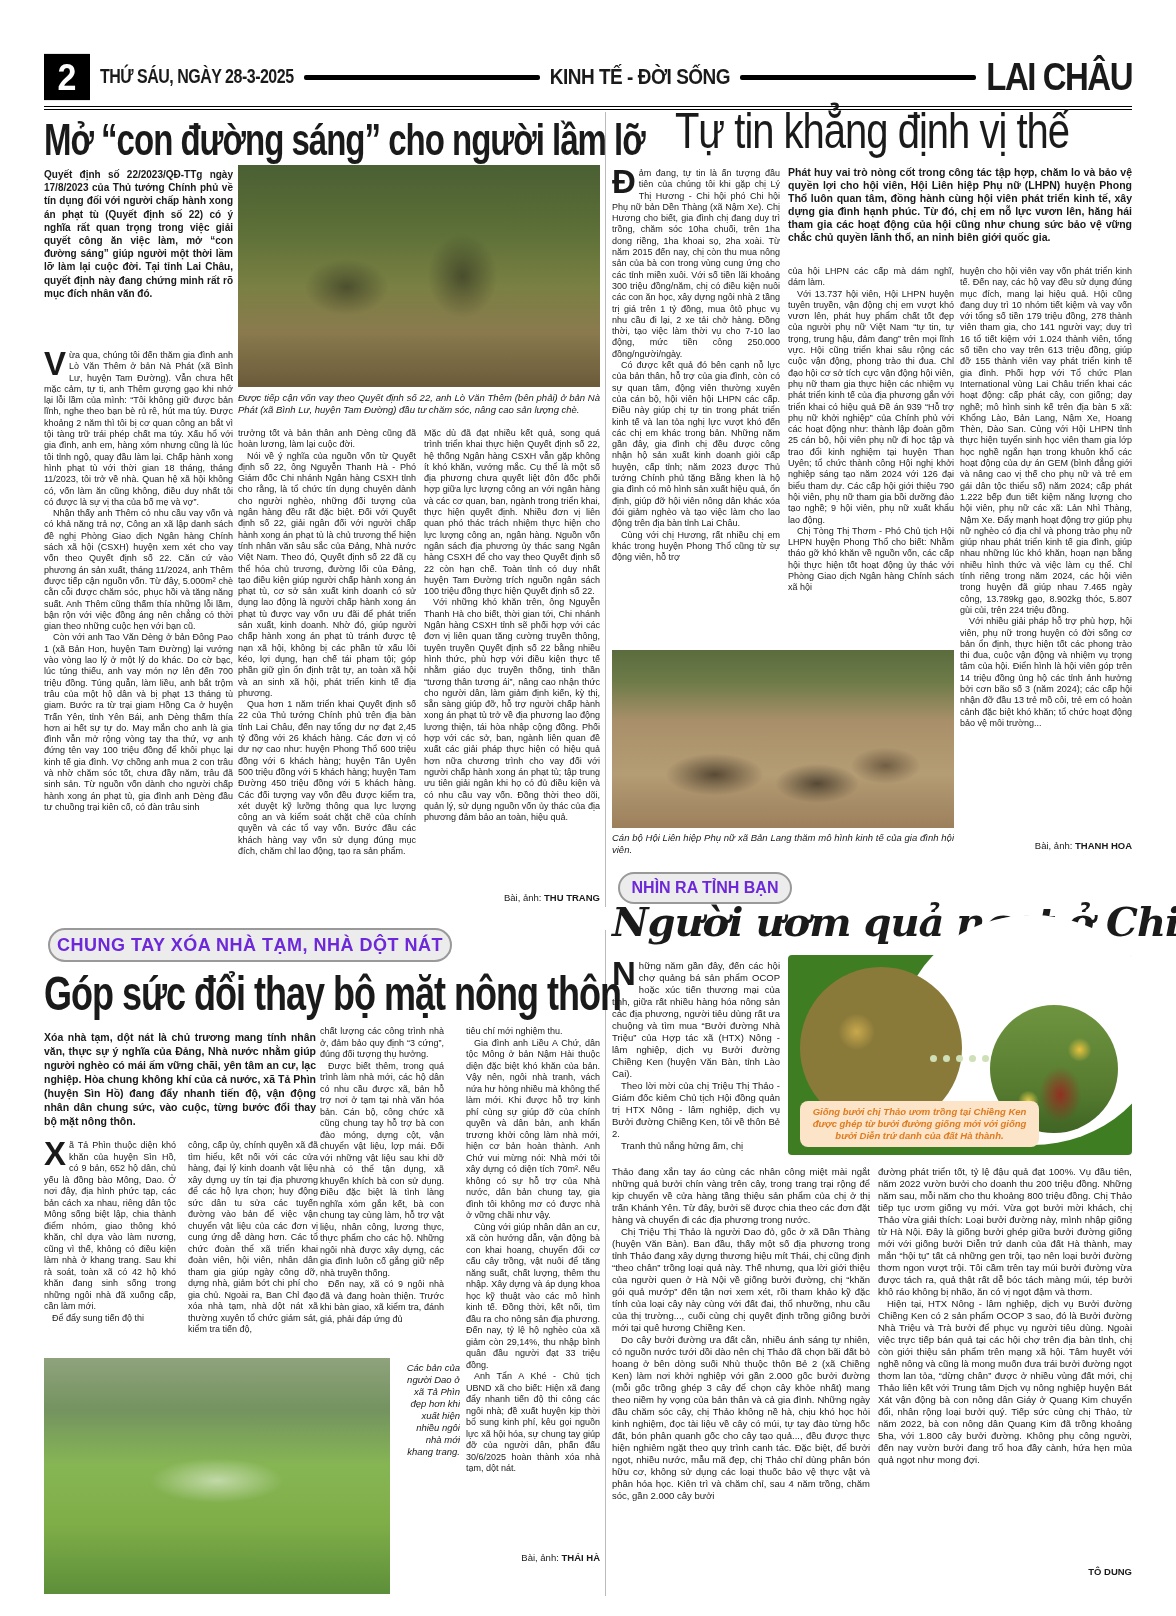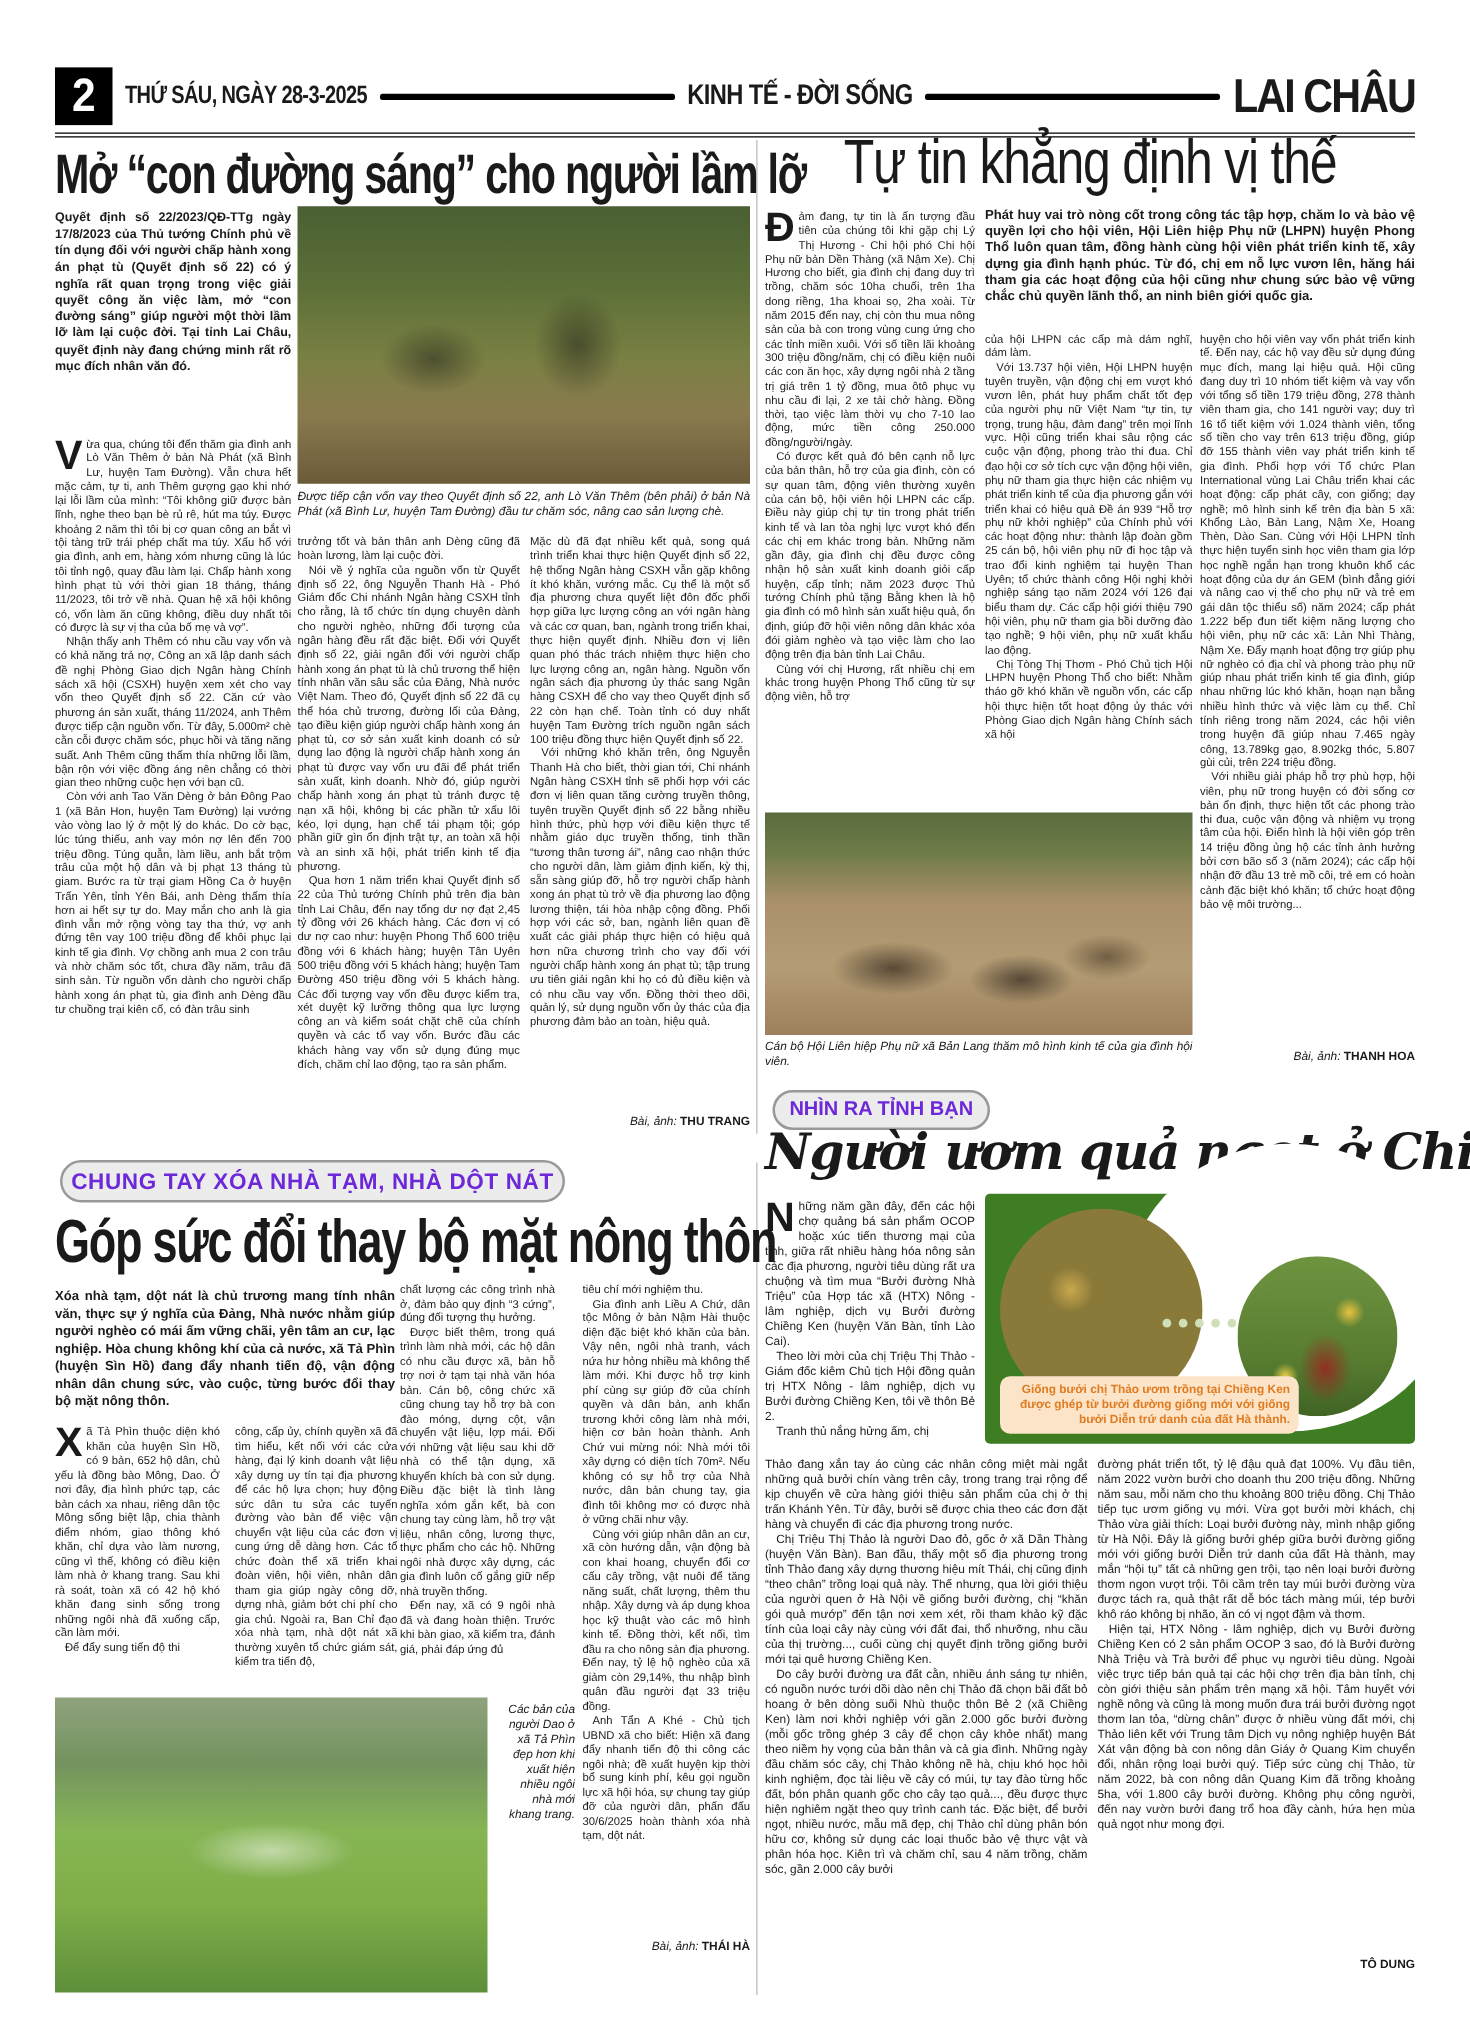--- a/index.html
+++ b/index.html
@@ -25,21 +25,21 @@
   .bodys{font-size:9px;line-height:11.5px;text-align:justify;overflow:hidden;}
   .bodys p{margin:0;}
   .bodys p.ind{text-indent:8px;}
   .bodym{font-size:9.5px;line-height:12px;text-align:justify;overflow:hidden;}
   .bodym p{margin:0;}
   .bodym p.ind{text-indent:9px;}
   .lead{font-weight:bold;font-size:10px;line-height:13.2px;text-align:justify;overflow:hidden;}
   .dropcap{float:left;font-size:33px;line-height:26px;font-weight:bold;margin:1px 3px 0 0;}
   .caption{font-style:italic;font-size:9.5px;line-height:12px;text-align:justify;overflow:hidden;}
   .byline{font-size:9.5px;text-align:right;background:#fff;}
-  .byline .bl-l{font-style:italic;margin-top:17px;}
+  .byline .bl-l{margin-top:17px;}
   .byline .bl-n{font-weight:bold;}
   .pill{border:2px solid #999;background:#ececec;border-radius:999px;display:flex;align-items:center;
         justify-content:center;font-weight:bold;color:#6d28d9;}
   .vrule{width:1px;background:#bbb;}
 
   
   .ph{overflow:hidden;}
   .ph1{background:
         radial-gradient(60px 40px at 30% 55%, rgba(40,40,30,.55), transparent 70%),
         radial-gradient(50px 60px at 62% 50%, rgba(30,30,25,.5), transparent 70%),
@@ -59,21 +59,21 @@
                     radial-gradient(20px 20px at 65% 60%, #d8b254, transparent 70%),
                     linear-gradient(180deg,#55702f,#6d8a3a 60%,#4c6b2b);}
   .gb-c2{position:absolute;right:14px;top:50px;width:128px;height:128px;border-radius:50%;
          background:radial-gradient(16px 16px at 70% 35%, #e8c23f, transparent 75%),
                     radial-gradient(14px 14px at 30% 75%, #e8d04a, transparent 75%),
                     radial-gradient(30px 40px at 55% 70%, rgba(160,30,30,.8), transparent 70%),
                     linear-gradient(180deg,#6f9440,#577c30 65%,#3f6424);}
   .gb-dots{position:absolute;left:142px;top:100px;display:flex;gap:6px;}
   .gb-dots span{width:7px;height:7px;border-radius:50%;background:#cfe0b8;}
   .gb-cap{position:absolute;left:12px;bottom:8px;width:225px;background:#fbe4c8;border-radius:8px;
-          padding:5px 7px;font-weight:bold;font-size:9.5px;line-height:12px;color:#e07b20;text-align:right;}
+          padding:5px 7px;font-weight:bold;font-size:9.5px;line-height:12px;color:#e07b20;text-align:center;font-style:italic;}
 </style>
 </head>
 <body>
 
 <div class="page">
 
   <div class="abs masthead">
     <div class="pagenum">2</div>
     <div class="mdate">THỨ SÁU, NGÀY 28-3-2025</div>
     <div class="mbar"></div>
@@ -194,21 +194,21 @@
         <span></span>
         <span></span>
         <span></span>
         <span></span>
       </div>
     <div class="gb-c2"></div>
     <div class="gb-cap">Giống bưởi chị Thảo ươm trồng tại Chiềng Ken được ghép từ bưởi đường giống mới với giống bưởi Diễn trứ danh của đất Hà thành.</div>
   </div>
 
   <div class="abs bodym" style="left:612px;top:1166px;width:258px;height:428px;">
-    <p>Thảo đang xắn tay áo cùng các nhân công miệt mài ngắt những quả bưởi chín vàng trên cây, trong trang trại rộng để kịp chuyển về cửa hàng giới thiệu sản phẩm của chị ở thị trấn Khánh Yên. Từ đây, bưởi sẽ được chia theo các đơn đặt hàng và chuyển đi các địa phương trong nước.</p>
+    <p>Thảo đang xắn tay áo cùng các nhân công miệt mài ngắt những quả bưởi chín vàng trên cây, trong trang trại rộng để kịp chuyển về cửa hàng tầng thiệu sản phẩm của chị ở thị trấn Khánh Yên. Từ đây, bưởi sẽ được chia theo các đơn đặt hàng và chuyển đi các địa phương trong nước.</p>
     <p class="ind">Chị Triệu Thị Thảo là người Dao đỏ, gốc ở xã Dần Thàng (huyện Văn Bàn). Ban đầu, thấy một số địa phương trong tỉnh Thảo đang xây dựng thương hiệu mít Thái, chị cũng định “theo chân” trồng loại quả này. Thế nhưng, qua lời giới thiệu của người quen ở Hà Nội về giống bưởi đường, chị “khăn gói quả mướp” đến tận nơi xem xét, rồi tham khảo kỹ đặc tính của loại cây này cùng với đất đai, thổ nhưỡng, nhu cầu của thị trường..., cuối cùng chị quyết định trồng giống bưởi mới tại quê hương Chiềng Ken.</p>
     <p class="ind">Do cây bưởi đường ưa đất cằn, nhiều ánh sáng tự nhiên, có nguồn nước tưới dồi dào nên chị Thảo đã chọn bãi đất bỏ hoang ở bên dòng suối Nhù thuộc thôn Bẻ 2 (xã Chiềng Ken) làm nơi khởi nghiệp với gần 2.000 gốc bưởi đường (mỗi gốc trồng ghép 3 cây để chọn cây khỏe nhất) mang theo niềm hy vọng của bản thân và cả gia đình. Những ngày đầu chăm sóc cây, chị Thảo không nề hà, chịu khó học hỏi kinh nghiệm, đọc tài liệu về cây có múi, tự tay đào từng hốc đất, bón phân quanh gốc cho cây tạo quả..., đều được thực hiện nghiêm ngặt theo quy trình canh tác. Đặc biệt, để bưởi ngọt, nhiều nước, mẫu mã đẹp, chị Thảo chỉ dùng phân bón hữu cơ, không sử dụng các loại thuốc bảo vệ thực vật và phân hóa học. Kiên trì và chăm chỉ, sau 4 năm trồng, chăm sóc, gần 2.000 cây bưởi</p>
   </div>
 
   <div class="abs bodym" style="left:878px;top:1166px;width:254px;height:396px;">
     <p>đường phát triển tốt, tỷ lệ đậu quả đạt 100%. Vụ đầu tiên, năm 2022 vườn bưởi cho doanh thu 200 triệu đồng. Những năm sau, mỗi năm cho thu khoảng 800 triệu đồng. Chị Thảo tiếp tục ươm giống vụ mới. Vừa gọt bưởi mời khách, chị Thảo vừa giải thích: Loại bưởi đường này, mình nhập giống từ Hà Nội. Đây là giống bưởi ghép giữa bưởi đường giống mới với giống bưởi Diễn trứ danh của đất Hà thành, may mắn “hội tụ” tất cả những gen trội, tạo nên loại bưởi đường thơm ngon vượt trội. Tôi cầm trên tay múi bưởi đường vừa được tách ra, quả thật rất dễ bóc tách màng múi, tép bưởi khô ráo không bị nhão, ăn có vị ngọt đậm và thơm.</p>
     <p class="ind">Hiện tại, HTX Nông - lâm nghiệp, dịch vụ Bưởi đường Chiềng Ken có 2 sản phẩm OCOP 3 sao, đó là Bưởi đường Nhà Triệu và Trà bưởi để phục vụ người tiêu dùng. Ngoài việc trực tiếp bán quả tại các hội chợ trên địa bàn tỉnh, chị còn giới thiệu sản phẩm trên mạng xã hội. Tâm huyết với nghề nông và cũng là mong muốn đưa trái bưởi đường ngọt thơm lan tỏa, “dừng chân” được ở nhiều vùng đất mới, chị Thảo liên kết với Trung tâm Dịch vụ nông nghiệp huyện Bát Xát vận động bà con nông dân Giáy ở Quang Kim chuyển đổi, nhân rộng loại bưởi quý. Tiếp sức cùng chị Thảo, từ năm 2022, bà con nông dân Quang Kim đã trồng khoảng 5ha, với 1.800 cây bưởi đường. Không phụ công người, đến nay vườn bưởi đang trổ hoa đầy cành, hứa hẹn mùa quả ngọt như mong đợi.</p>
   </div>
   <div class="abs byline" style="left:992px;top:1566px;width:140px;text-align:right;">
     <span class="bl-n">TÔ DUNG</span>

